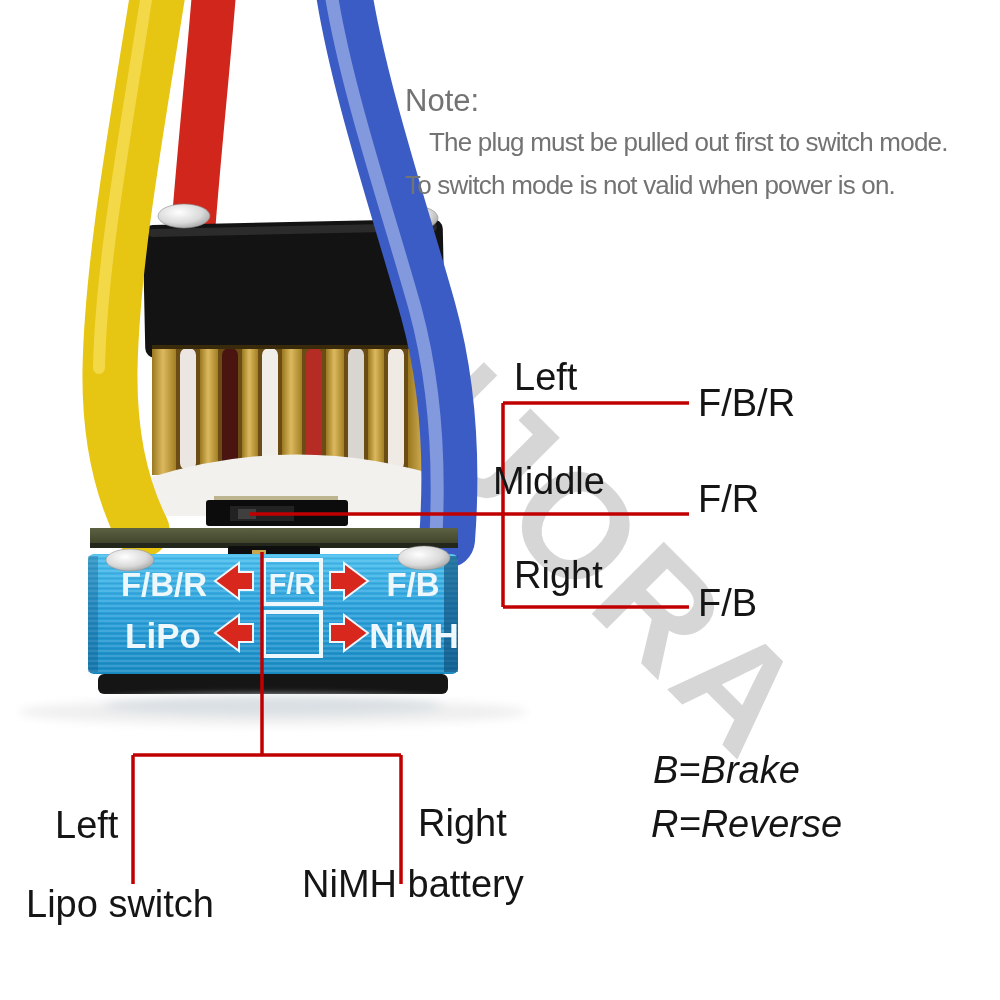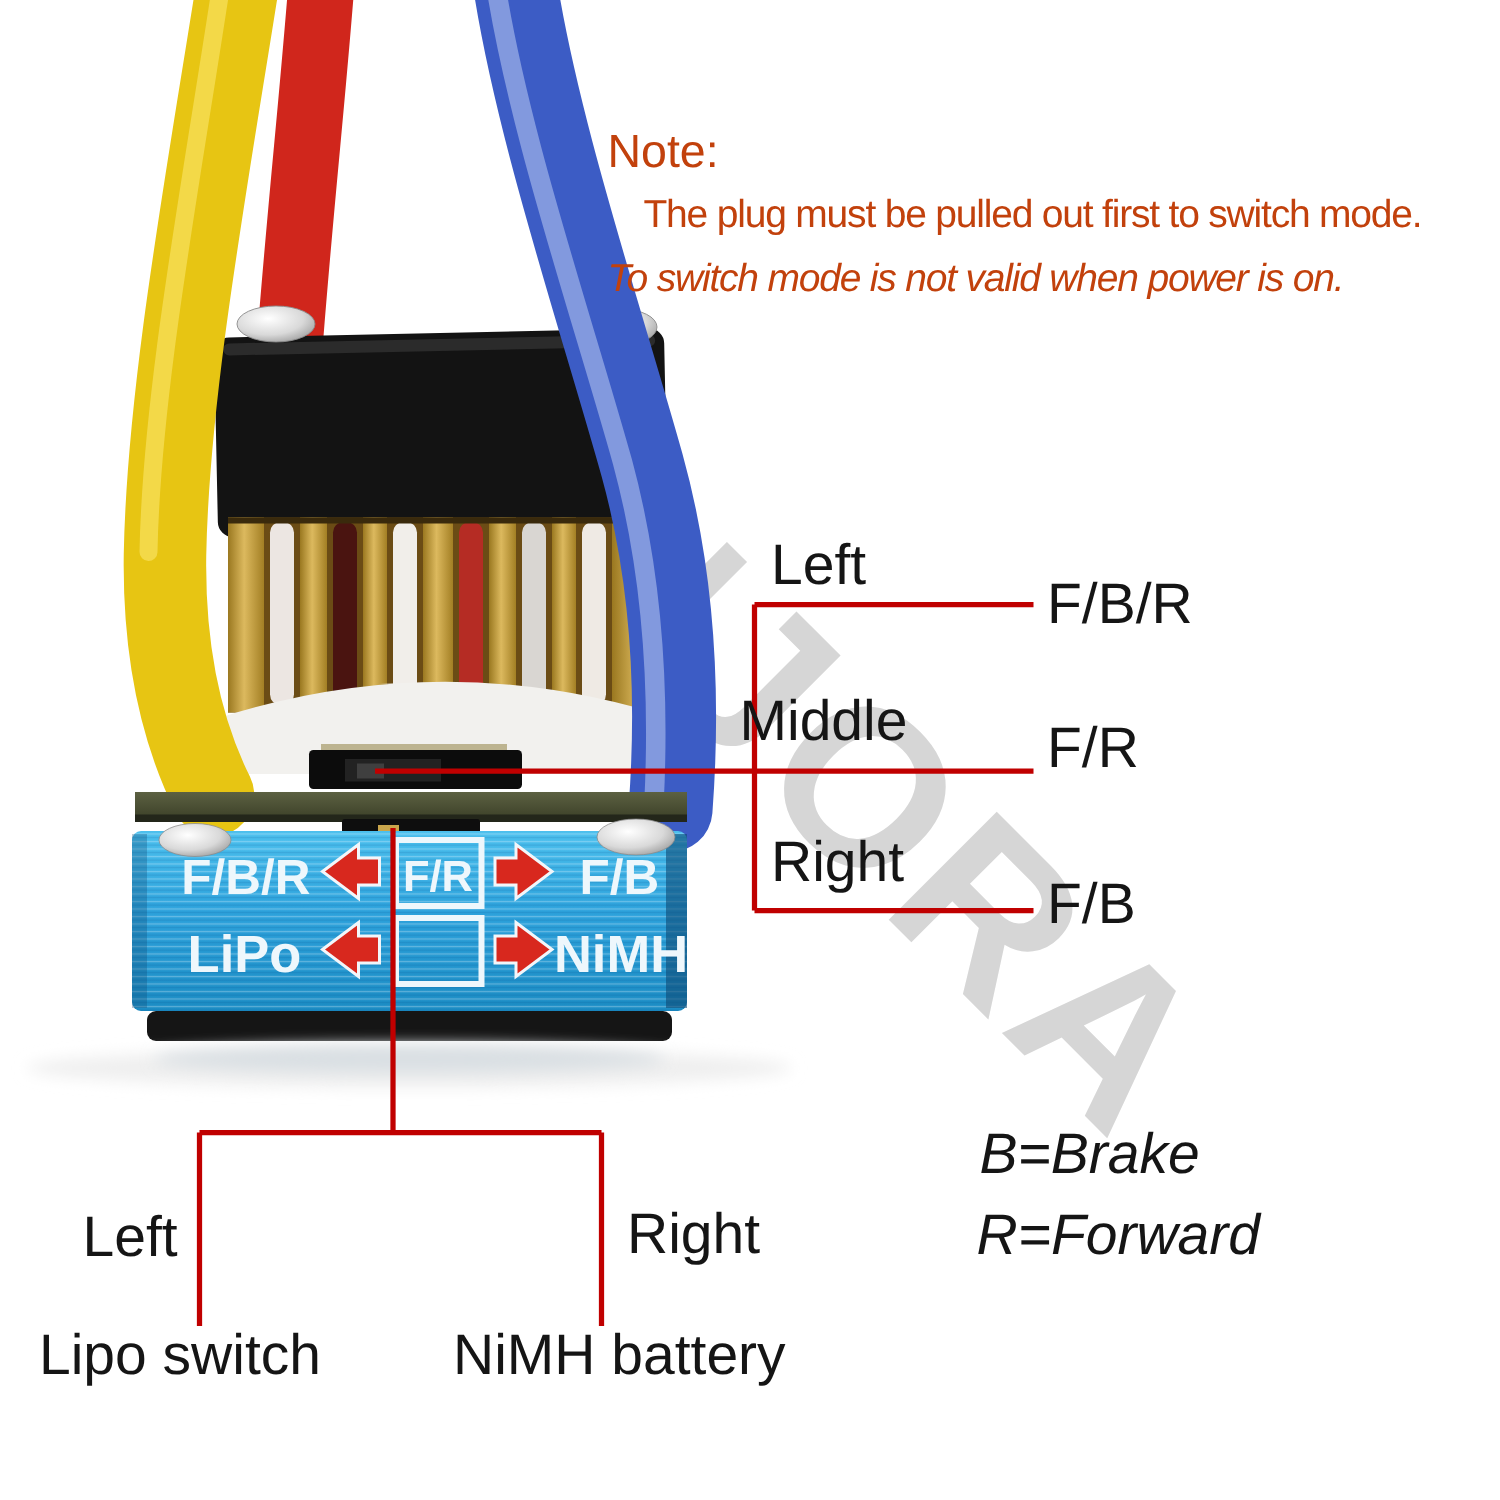--- a/index.html
+++ b/index.html
@@ -4,21 +4,21 @@
 <style>
   html,body{margin:0;padding:0;background:#ffffff;}
   .stage{position:relative;width:1000px;height:1000px;background:#ffffff;overflow:hidden;
          font-family:"Liberation Sans","DejaVu Sans",sans-serif;}
   .stage svg{position:absolute;left:0;top:0;}
   .watermark{position:absolute;left:570px;top:520px;transform:translate(-50%,-50%) rotate(45deg);
              font-size:148px;font-weight:700;letter-spacing:6px;color:#d6d6d6;white-space:nowrap;
              z-index:1;user-select:none;}
   .photo-layer{z-index:2;}
   .lbl{position:absolute;line-height:1.1;color:#151515;white-space:nowrap;z-index:3;}
-  .note-txt{color:#c2410c;}
+  .note-txt{color:#737373;}
   .note-title{font-size:31px;}
   .note-line{font-size:26px;letter-spacing:-0.8px;}
   .big{font-size:38px;}
   .italic{font-style:italic;}
   .case-label{font-weight:bold;fill:#eef7fc;}
   .arrow{fill:#d8281e;stroke:#f2f6fa;stroke-width:2;}
   .mode-box{fill:none;stroke:#eef7fc;stroke-width:4;}
   .ann{stroke:#c00000;stroke-width:3.5;fill:none;}
 </style>
 </head>
@@ -144,30 +144,30 @@
       <path class="ann" d="M 503,607 L 689,607"></path>
       <path class="ann" d="M 262,552 L 262,755"></path>
       <path class="ann" d="M 133,755 L 401,755"></path>
       <path class="ann" d="M 133,755 L 133,884"></path>
       <path class="ann" d="M 401,755 L 401,884"></path>
     </g>
   </svg>
 
   <div class="lbl note-txt note-title" style="left:405px;top:84px;">Note:</div>
   <div class="lbl note-txt note-line" style="left:405px;top:128px;margin-left:24px;">The plug must be pulled out first to switch mode.</div>
-  <div class="lbl note-txt note-line" style="left:405px;top:171px;font-style:italic;">To switch mode is not valid when power is on.</div>
+  <div class="lbl note-txt note-line" style="left:405px;top:171px;">To switch mode is not valid when power is on.</div>
 
   <div class="lbl big" style="left:514px;top:357px;">Left</div>
   <div class="lbl big" style="left:698px;top:383px;">F/B/R</div>
   <div class="lbl big" style="left:493px;top:461px;">Middle</div>
   <div class="lbl big" style="left:698px;top:479px;">F/R</div>
   <div class="lbl big" style="left:514px;top:555px;">Right</div>
   <div class="lbl big" style="left:698px;top:583px;">F/B</div>
 
   <div class="lbl big italic" style="left:653px;top:750px;">B=Brake</div>
-  <div class="lbl big italic" style="left:651px;top:804px;">R=Forward</div>
+  <div class="lbl big italic" style="left:651px;top:804px;">R=Reverse</div>
 
   <div class="lbl big" style="left:55px;top:805px;">Left</div>
   <div class="lbl big" style="left:418px;top:803px;">Right</div>
   <div class="lbl big" style="left:26px;top:884px;">Lipo switch</div>
-  <div class="lbl big" style="left:302px;top:884px;">NiMH battery</div>
+  <div class="lbl big" style="left:302px;top:864px;">NiMH battery</div>
 
 </div>
 
 </body></html>

